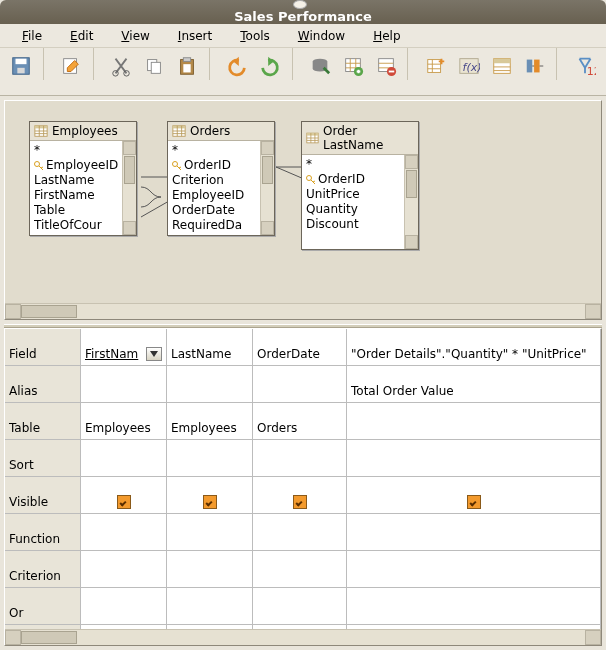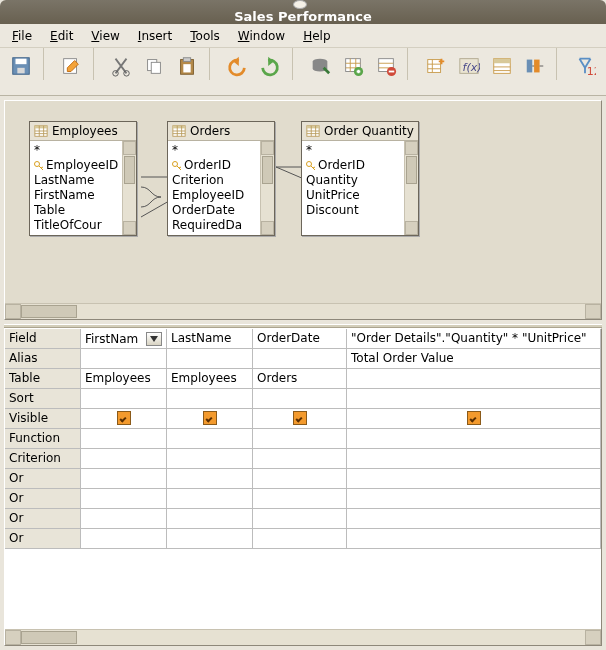--- a/index.html
+++ b/index.html
@@ -1,21 +1,21 @@
 <!DOCTYPE html>
 <html><head>
 <meta charset="utf-8">
 <style>
   * { box-sizing: border-box; margin: 0; padding: 0; font-family: "DejaVu Sans", Arial, sans-serif; font-size: 12px; }
   body { width: 606px; height: 650px; background: #e9e5db; display: flex; flex-direction: column; color: #000; }
   .titlebar { height: 24px; background: linear-gradient(#7a7467,#686050); display: flex; align-items: center; color: #fff; font-weight: bold; padding: 0 6px; border-radius: 6px 6px 0 0; flex-direction: column; }
   .titlebar .sysicon { width:14px; height:14px; border-radius:50%; background:#f5f1e8; margin-right:6px; border:1px solid #aaa;}
   .titlebar .title { flex:1; text-align:center; font-size:13px; }
   .menubar { height: 24px; background: #ece8df; display:flex; align-items:center; padding:0 8px; gap:10px; border-bottom:1px solid #d4cfc1;}
-  .menubar .mitem { cursor:default; padding:2px 4px;}
+  .menubar .mitem { cursor:default; padding:2px 4px;margin-left:10px;}
   .menubar .mitem u { text-decoration: underline; }
   .toolbar { height: 48px; background: #ece8df; display:flex; align-items:flex-start; padding:0 6px; gap:2px; border-bottom:1px solid #b9b4a4;}
   .tbtn { width:36px; height:36px; border:1px solid transparent; border-radius:3px; display:flex; align-items:center; justify-content:center; }
   .tsep { width:8px; height:32px; border-left:1px solid #c8c2b1; margin:0 4px;}
   .icon { width:22px; height:22px; display:inline-block; }
   .designpane { flex:0 0 220px; background:#e1dccd; position:relative; margin:4px; border:1px solid #8e887a; border-top-color:#fff; border-left-color:#fff;}
   .designinner { position:absolute; inset:6px 6px 20px 6px; overflow:hidden; }
   .tablecard { position:absolute; width:108px; background:#fff; border:1px solid #6c665a; box-shadow:1px 1px 0 #aaa; }
   .tablecard .thead { background:#e7e2d4; padding:2px 4px; display:flex; align-items:center; gap:4px; border-bottom:1px solid #b8b2a1;}
   .tablecard .thead .tblicon{width:14px;height:14px;}
@@ -27,23 +27,23 @@
   .tablecard .vscroll .arrow{height:14px;background:#d6d0bf;border:1px solid #b8b2a1;}
   .tablecard .vscroll .thumb{position:absolute;left:1px;right:1px;top:15px;height:28px;background:#cfc9b7;border:1px solid #a9a390;}
   .hscrollbar { position:absolute; left:0; right:0; bottom:0; height:16px; background:#e6e1d2; border-top:1px solid #c8c2b1; display:flex;}
   .hscrollbar .arrow{width:16px;background:#d6d0bf;border:1px solid #b8b2a1;}
   .hscrollbar .track{flex:1;position:relative;}
   .hscrollbar .thumb{position:absolute;left:0;top:1px;bottom:1px;width:56px;background:#cfc9b7;border:1px solid #a9a390;}
   .splitter { height:4px; background:#d3ceba; border-top:1px solid #fff; border-bottom:1px solid #aba48f; margin:0 4px;}
 
   .gridpane { flex:1; background:#fff; margin:0 4px 4px 4px; border:1px solid #8e887a; border-top-color:#fff; border-left-color:#fff; position:relative; overflow:hidden;}
   .grid { display:grid; grid-template-columns: 76px 86px 86px 94px 254px; }
-  .grid .cell { border-right:1px solid #bcbcbc; border-bottom:1px solid #bcbcbc; padding:2px 4px; height:20px; overflow:hidden; white-space:nowrap; background:#fff;}
+  .grid .cell { border-right:1px solid #bcbcbc; border-bottom:1px solid #bcbcbc; padding:18px 4px; height:20px; overflow:hidden; white-space:nowrap; background:#fff;}
   .grid .hdrcell { background:#e8e4d8; font-weight:normal;}
-  .grid .dropdown { display:flex; align-items:flex-end; justify-content:space-between;}
+  .grid .dropdown { display:flex; align-items:flex-start; justify-content:space-between;text-decoration:underline;}
   .grid .ddbtn { width:16px;height:14px; border:1px solid #888; background:linear-gradient(#fff,#d9d4c3); display:flex;align-items:center;justify-content:center;}
   .chk { width:14px;height:14px; border:1px solid #8a5a1a; background:#f39a2d; position:relative; margin:auto;}
   .chk::after{content:""; position:absolute; left:2px; top:5px; width:4px; height:2px; border-left:2px solid #5a2e00; border-bottom:2px solid #5a2e00; transform:rotate(-45deg);}
   .gridbottom { position:absolute; left:0; right:0; bottom:0; height:16px; background:#e6e1d2; border-top:1px solid #c8c2b1; display:flex;}
   .gridbottom .arrow{width:16px;background:#d6d0bf;border:1px solid #b8b2a1;}
   .gridbottom .track{flex:1;position:relative;}
   .gridbottom .thumb{position:absolute;left:0;top:1px;bottom:1px;width:56px;background:#cfc9b7;border:1px solid #a9a390;}
 </style>
 </head>
 <body>
@@ -266,39 +266,39 @@
       </div>
     </div>
 
     <div class="tablecard" style="left:290px; top:14px; width:118px;">
       <div class="thead">
         <svg class="tblicon" viewBox="0 0 16 16">
             <rect x="1" y="2" width="14" height="12" fill="#fff" stroke="#b89a5a"></rect>
             <rect x="1" y="2" width="14" height="3" fill="#d8c99a"></rect>
             <path d="M1 8 H15 M1 11 H15 M6 2 V14 M11 2 V14" stroke="#b89a5a"></path>
           </svg>
-        <span>Order Quantity</span>
+        <span>Order LastName</span>
       </div>
       <div class="tbody">
         <div class="flist">
           <div class="row">
               <span>*</span>
             </div>
           <div class="row">
               <svg class="keyicon" viewBox="0 0 10 10">
                 <circle cx="3" cy="3" r="2.5" fill="none" stroke="#d8a020"></circle>
                 <path d="M5 5 L9 9 M7 7 L9 6" stroke="#d8a020"></path>
               </svg>
               <span>OrderID</span>
             </div>
           <div class="row">
+              <span>UnitPrice</span>
+            </div>
+          <div class="row">
               <span>Quantity</span>
-            </div>
-          <div class="row">
-              <span>UnitPrice</span>
             </div>
           <div class="row">
               <span>Discount</span>
             </div>
         </div>
         <div class="vscroll">
             <div class="arrow"></div>
             <div class="thumb"></div>
             <div class="arrow" style="position:absolute;bottom:0;left:0;right:0;"></div>
           </div>

